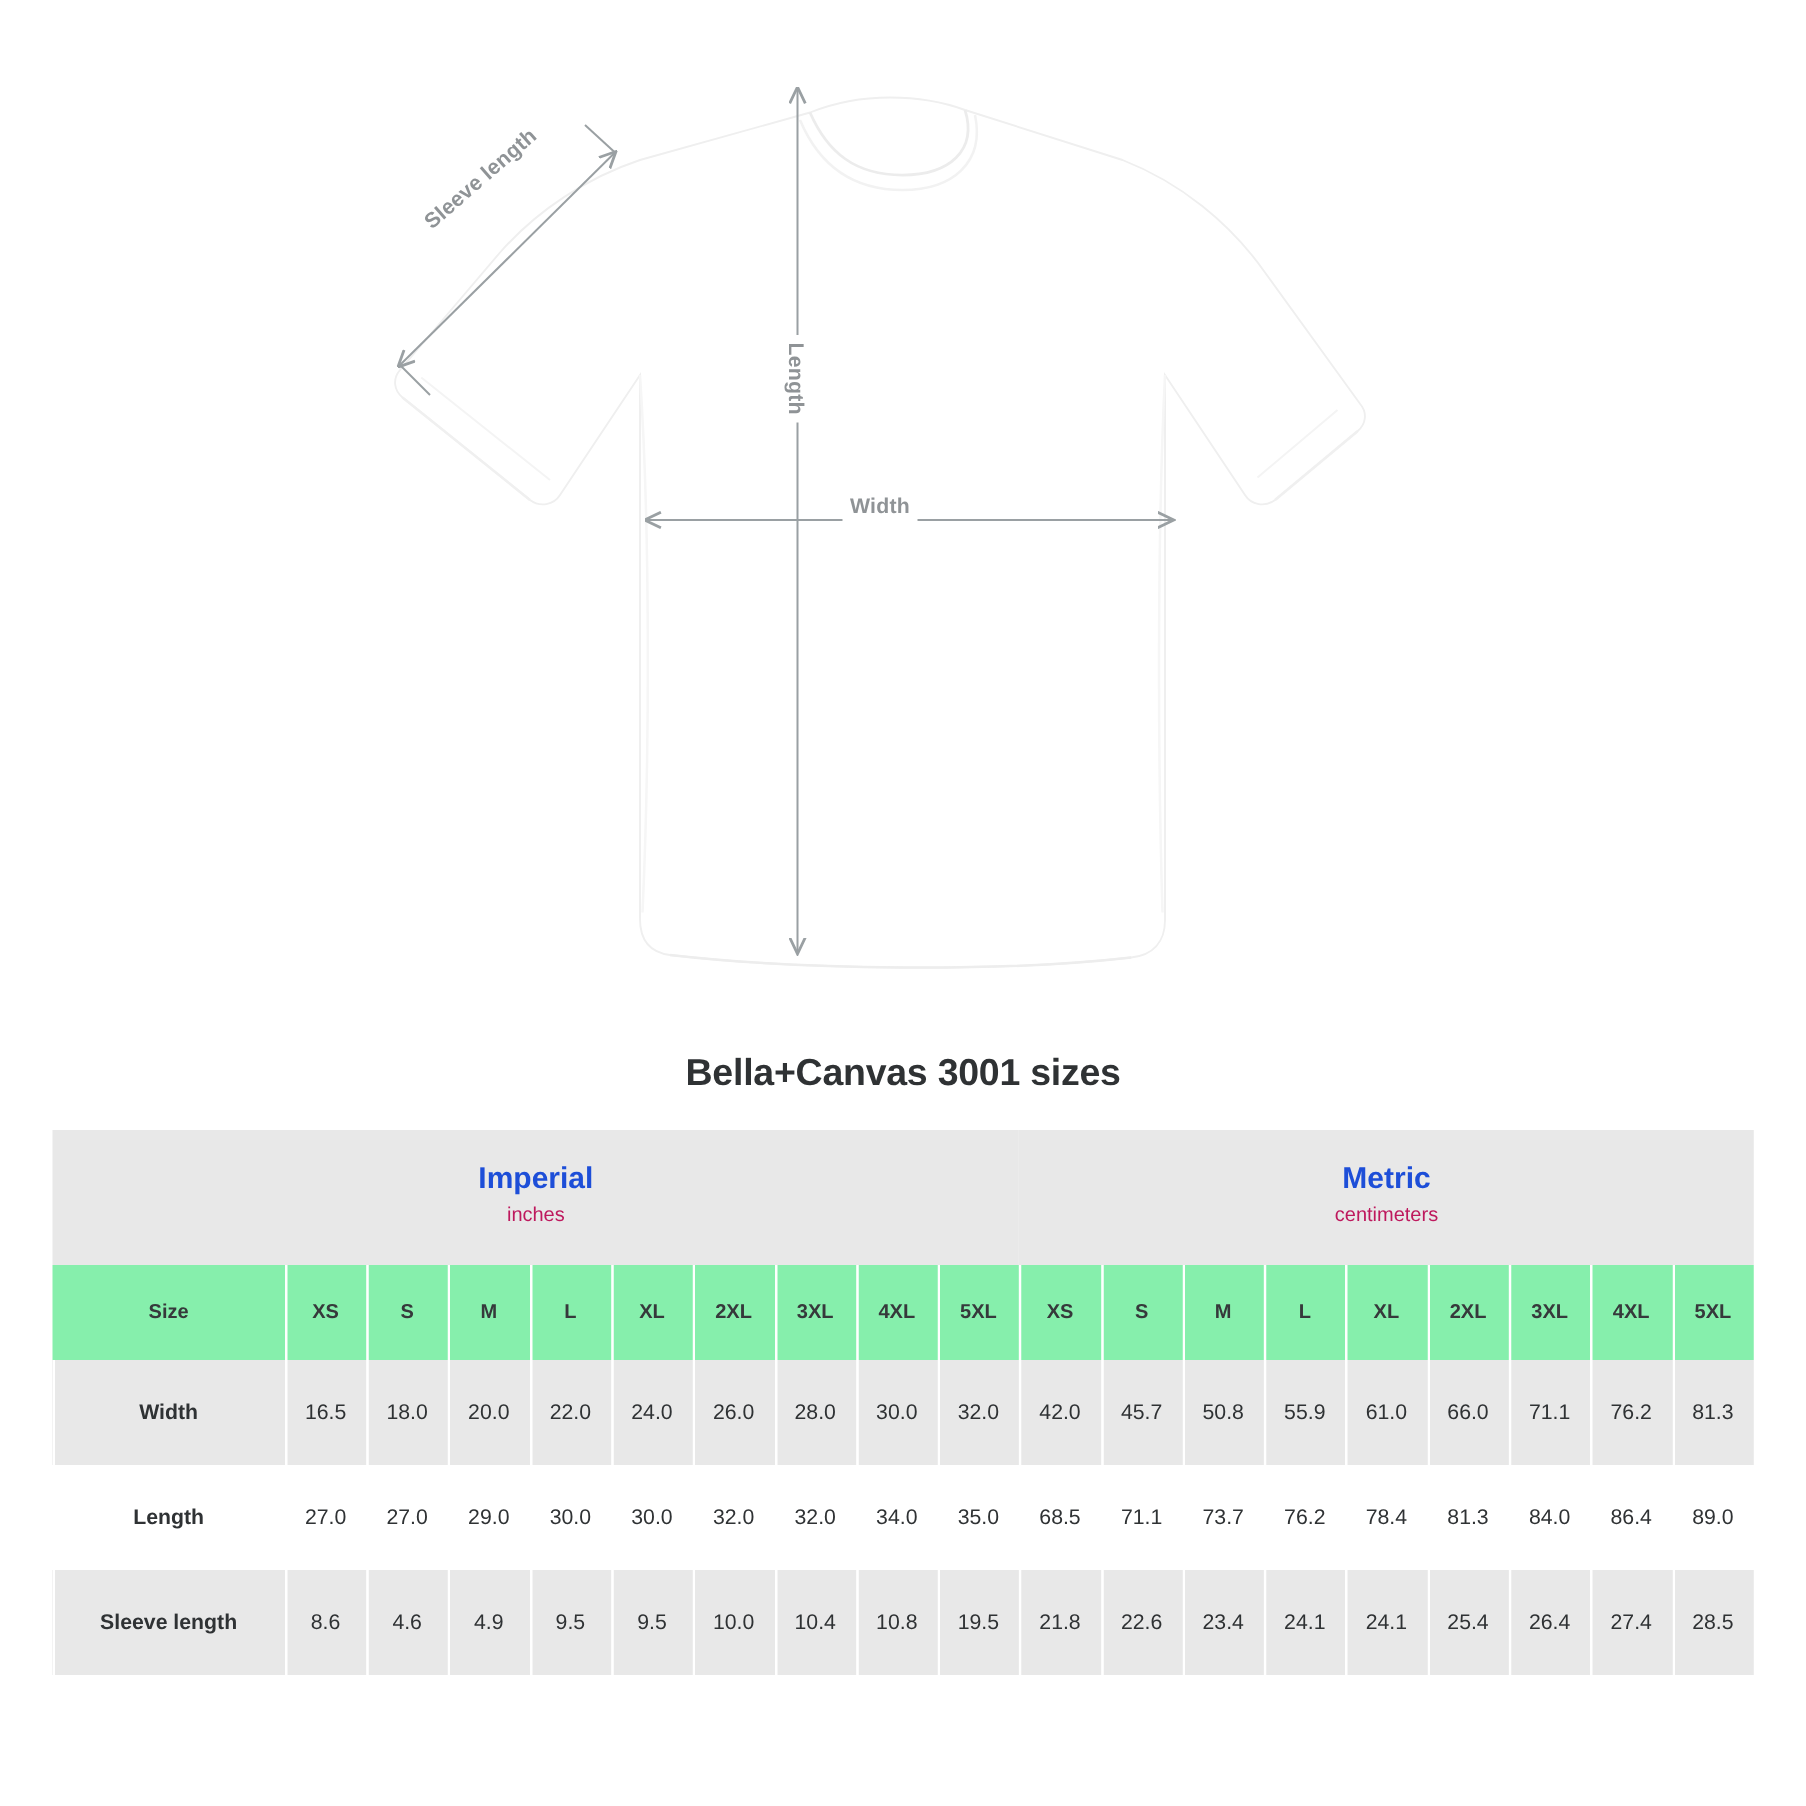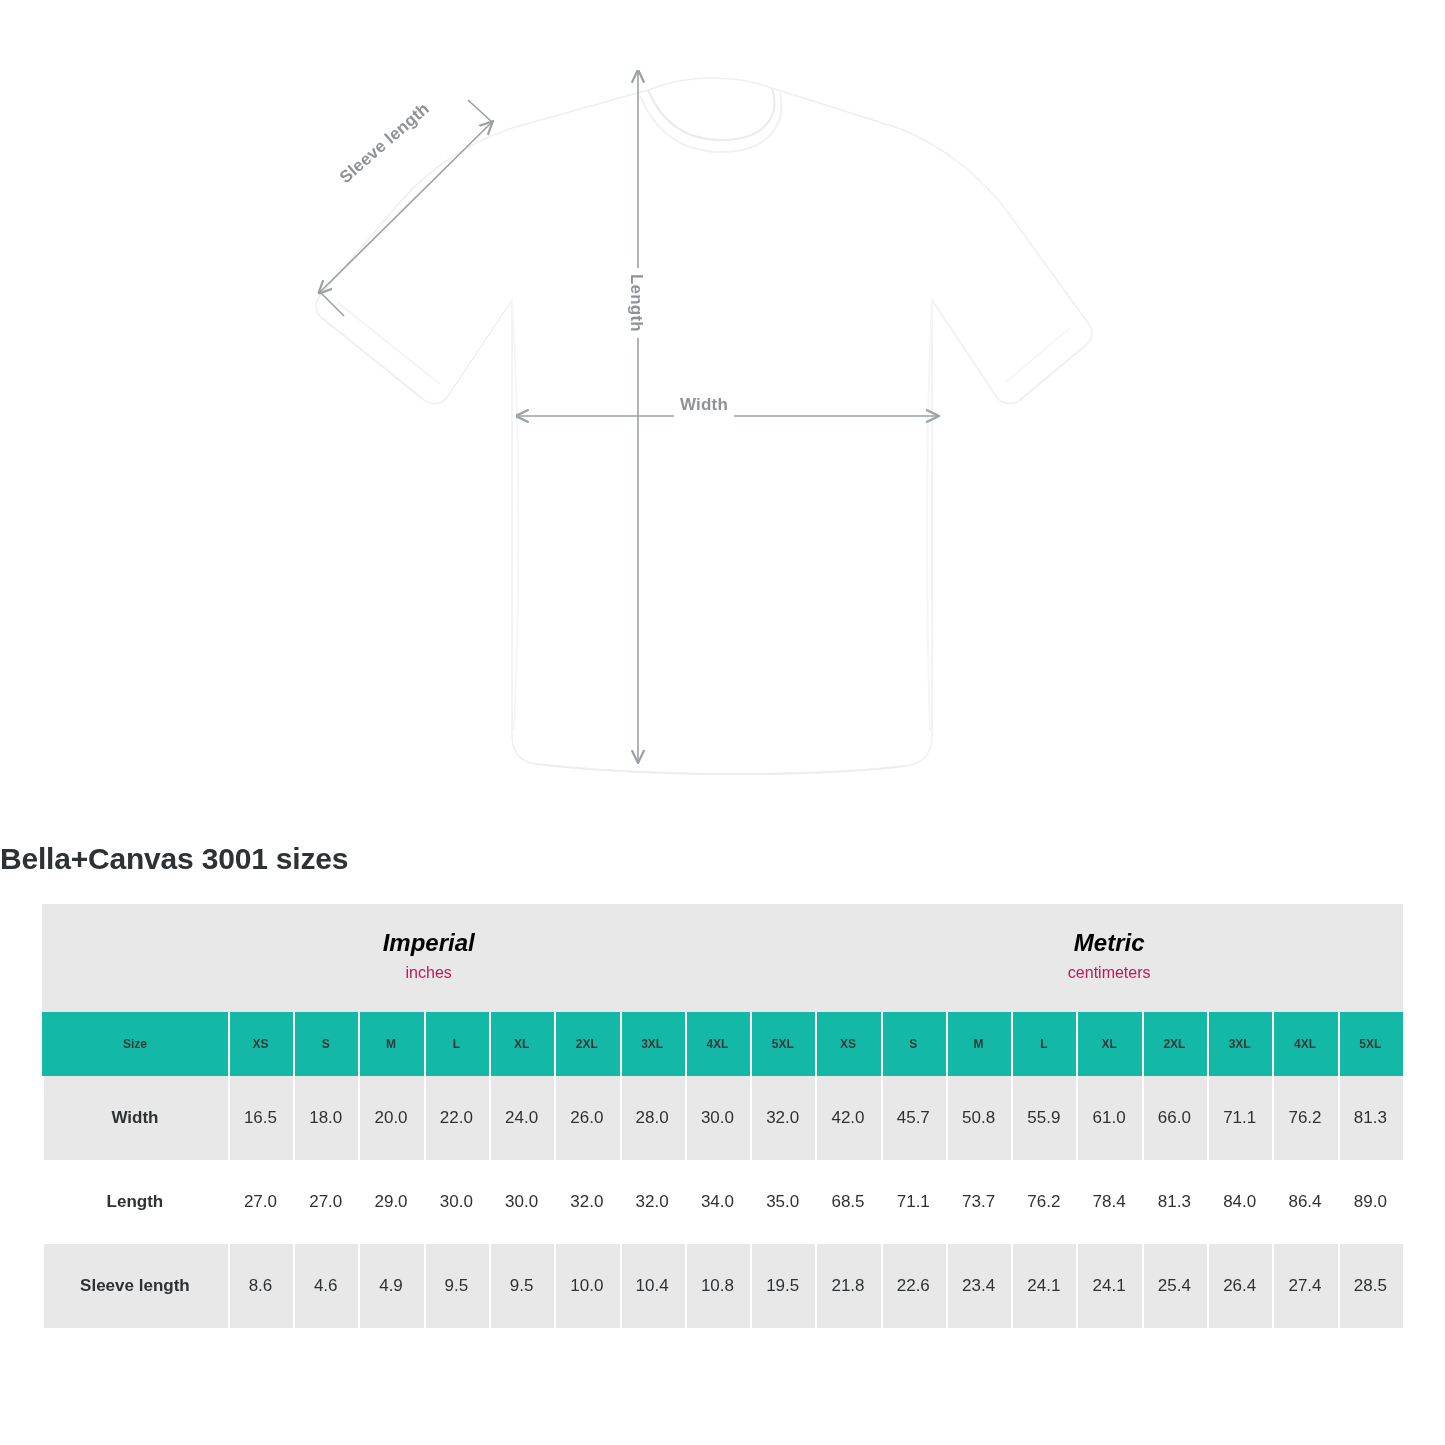--- a/index.html
+++ b/index.html
@@ -59,20 +59,21 @@
     transform: rotate(90deg);
     transform-origin: left top;
   }
   .label-width {
     left: 674px;
     top: 393px;
   }
 
   
   .title-block {
+    text-align: center;
     margin-top: 22px;
   }
   .chart-title {
     font-size: 30px;
     font-weight: bold;
     color: #2f3234;
     margin: 0;
     letter-spacing: -0.2px;
   }
   .chart-note {
@@ -98,35 +99,34 @@
     color: #2f3234;
     border: none;
     padding: 0;
   }
   .unit-head td {
     background: #e8e8e8;
     height: 108px;
   }
   .unit-title {
     font-size: 24px;
-    font-style: italic;
-    font-weight: bold;
-    color: #000000;
+    font-weight: bold;
+    color: #1d4ed8;
     line-height: 1.25;
   }
   .unit-sub {
     font-size: 16px;
     color: #be185d;
     line-height: 1.9;
   }
   tr.row-size td {
-    background: #14b8a6;
-    height: 64px;
-    font-weight: bold;
-    font-size: 12px;
+    background: #86efac;
+    height: 76px;
+    font-weight: bold;
+    font-size: 16px;
     color: #36393b;
   }
   tr.row-alt td {
     background: #e8e8e8;
     height: 84px;
   }
   tr.row-plain td {
     background: #ffffff;
     height: 84px;
   }

